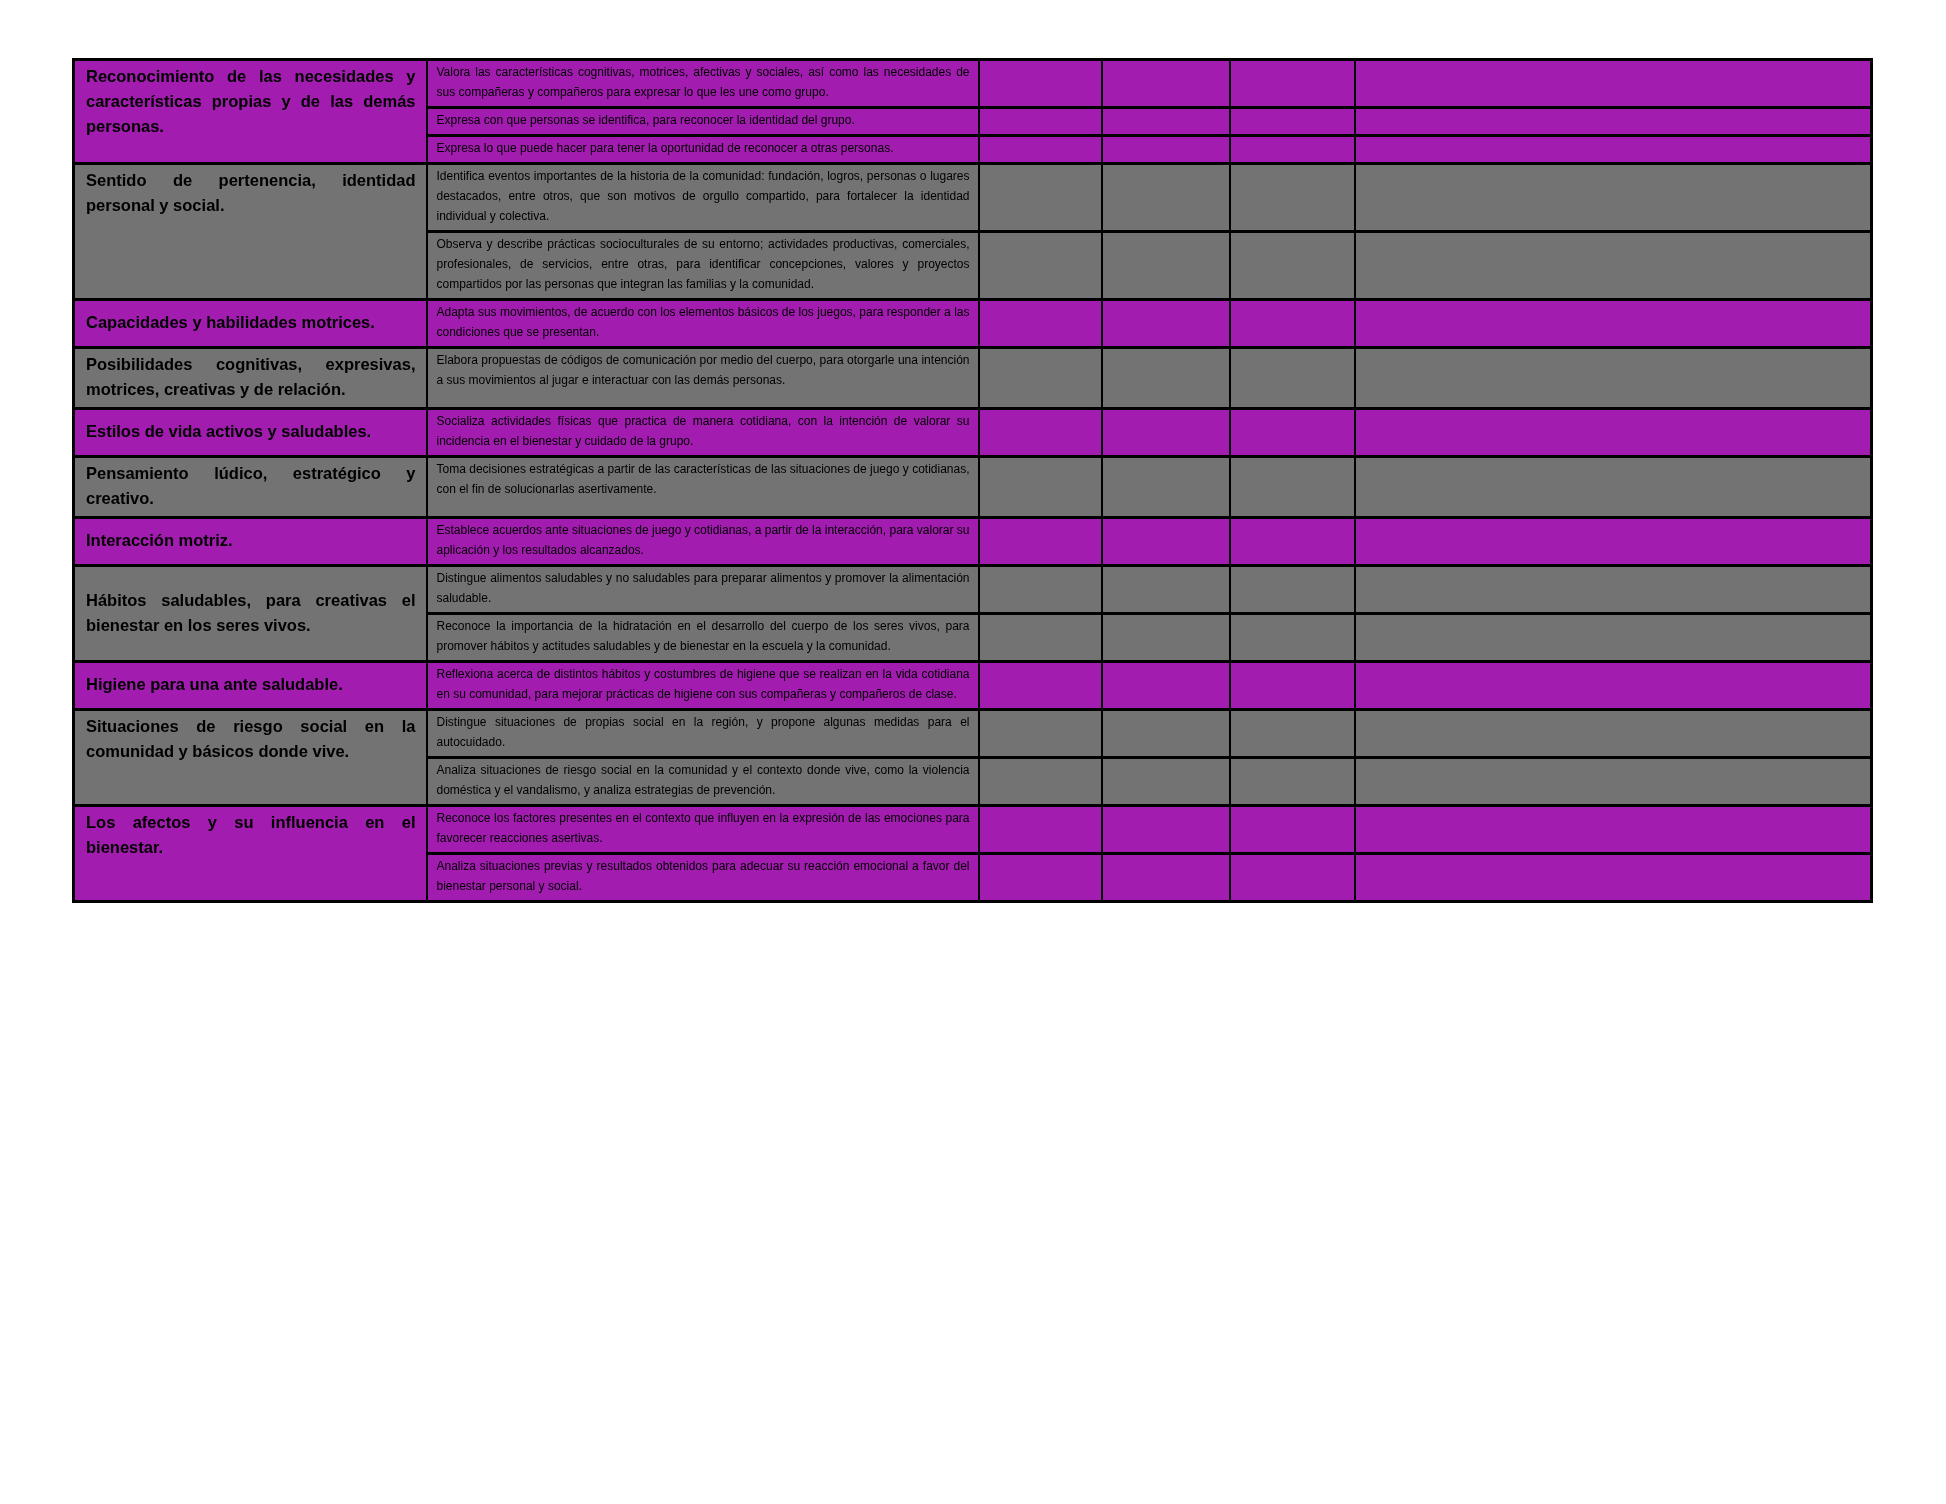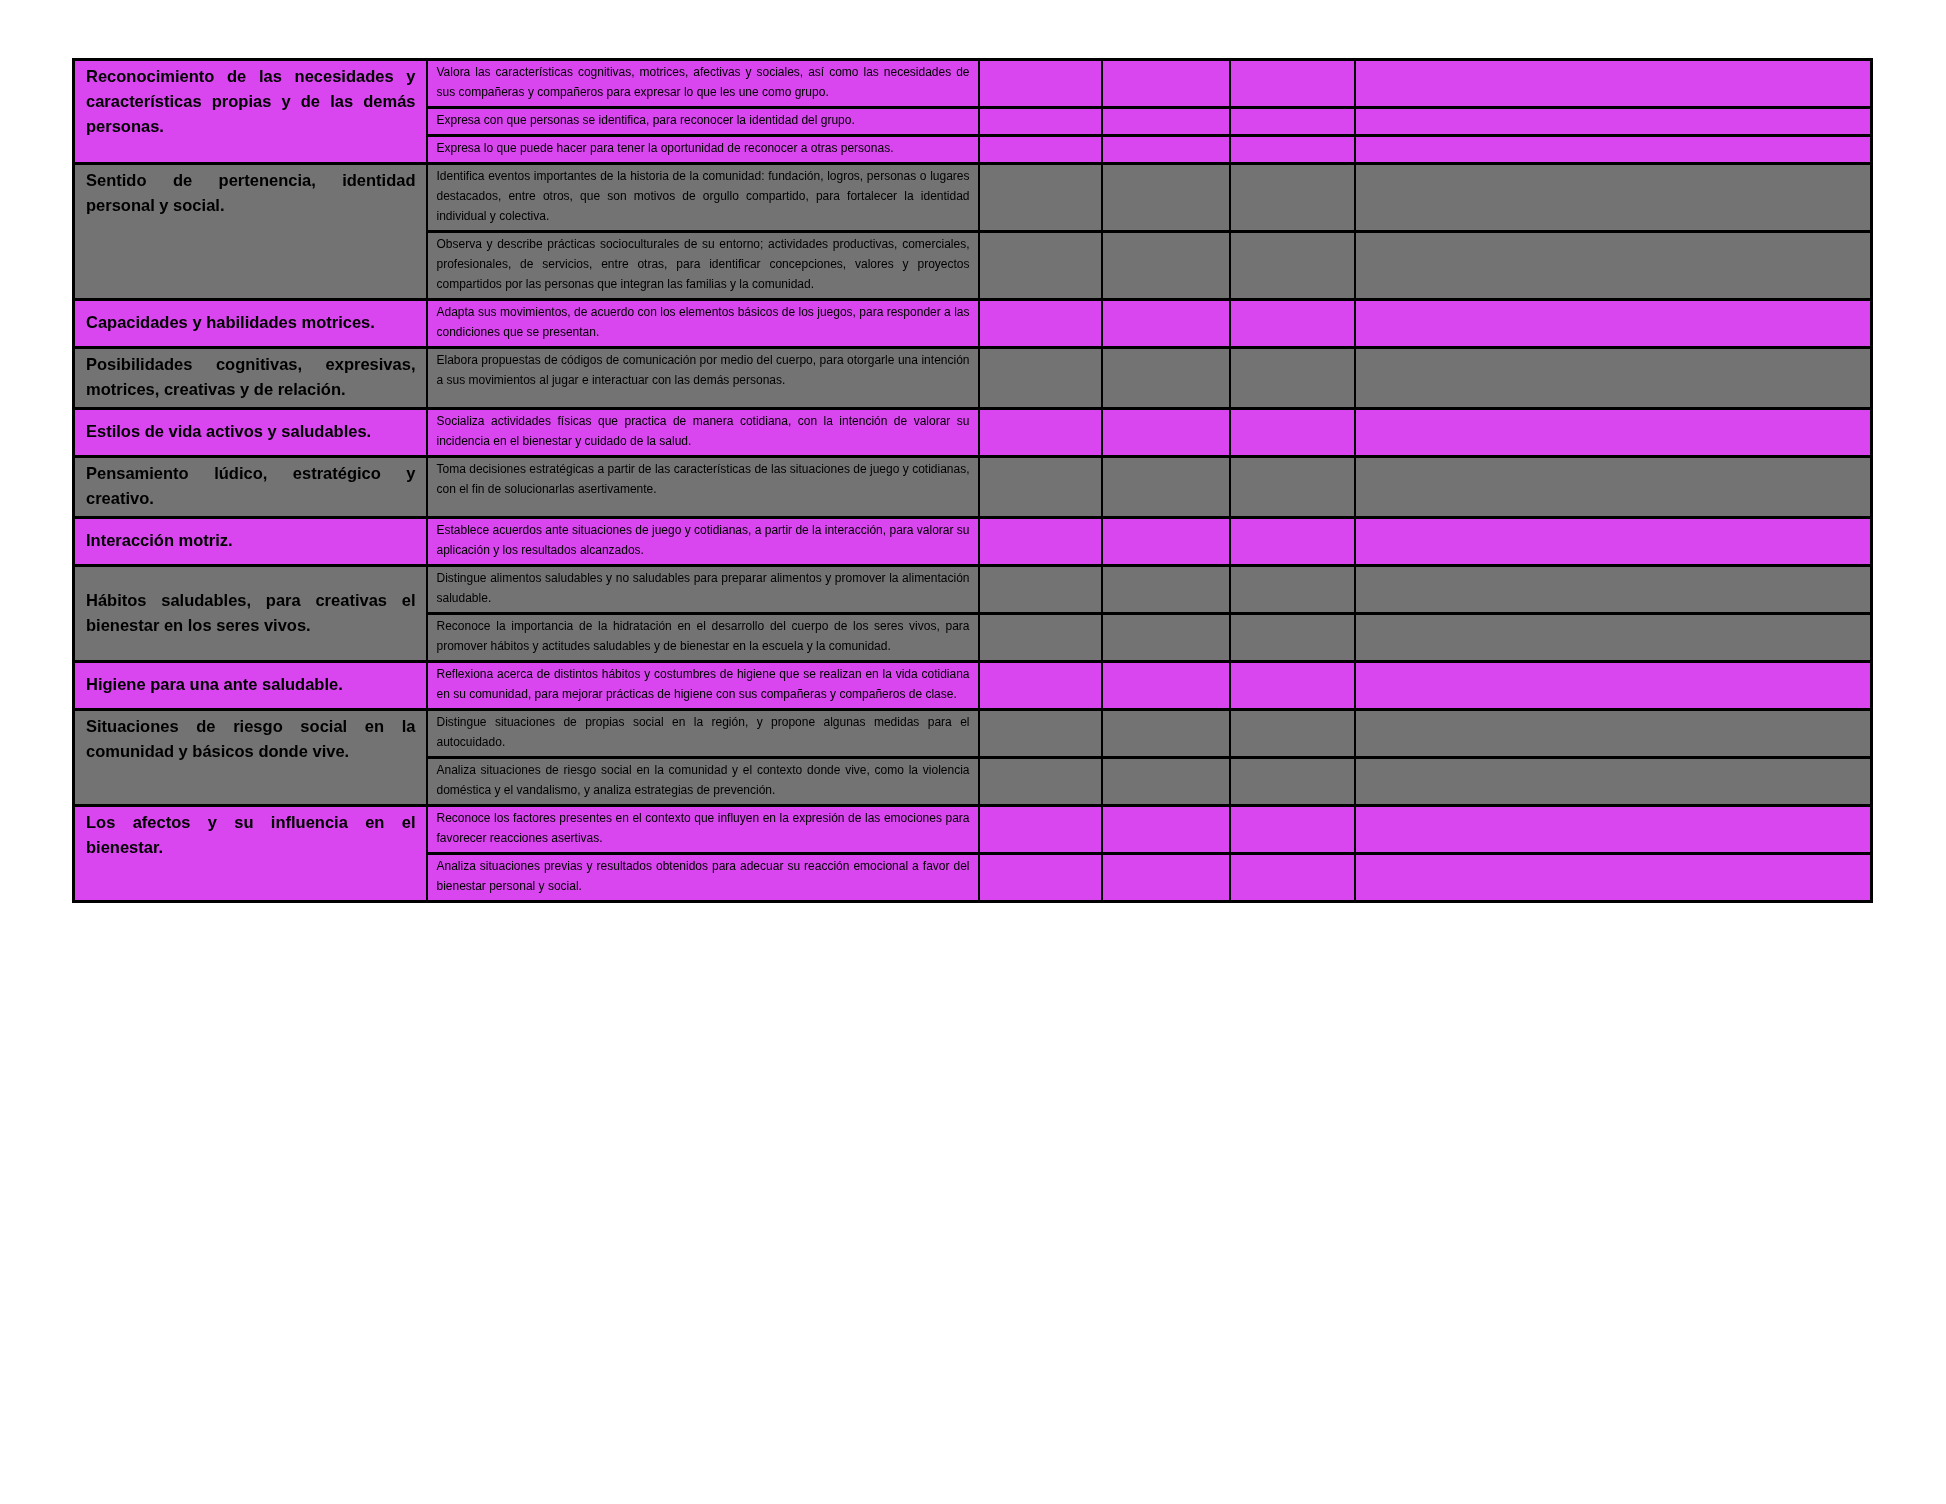--- a/index.html
+++ b/index.html
@@ -27,21 +27,21 @@
     border: 3px solid #000000;
   }
   table.grid td {
     border-left: 2px solid #000000;
     border-right: 2px solid #000000;
     border-top: 3px solid #000000;
     border-bottom: 3px solid #000000;
     box-sizing: border-box;
     overflow: hidden;
   }
-  tr.pink td { background: #d946ef; }
+  tr.pink td { background: #a21caf; }
   tr.white td { background: #737373; }
   td.cat {
     font-weight: bold;
     font-size: 16.5px;
     line-height: 25px;
     color: #000000;
     text-align: justify;
     vertical-align: middle;
     padding: 3px 10px 5px 11px;
   }
@@ -118,21 +118,21 @@
         <tr class="white">
           <td class="cat" rowspan="1">Posibilidades cognitivas, expresivas, motrices, creativas y de relación.</td>
           <td class="desc">Elabora propuestas de códigos de comunicación por medio del cuerpo, para otorgarle una intención a sus movimientos al jugar e interactuar con las demás personas.</td>
           <td class="empty"></td>
           <td class="empty"></td>
           <td class="empty"></td>
           <td class="empty"></td>
         </tr>
         <tr class="pink">
           <td class="cat" rowspan="1">Estilos de vida activos y saludables.</td>
-          <td class="desc">Socializa actividades físicas que practica de manera cotidiana, con la intención de valorar su incidencia en el bienestar y cuidado de la salud.</td>
+          <td class="desc">Socializa actividades físicas que practica de manera cotidiana, con la intención de valorar su incidencia en el bienestar y cuidado de la grupo.</td>
           <td class="empty"></td>
           <td class="empty"></td>
           <td class="empty"></td>
           <td class="empty"></td>
         </tr>
         <tr class="white">
           <td class="cat" rowspan="1">Pensamiento lúdico, estratégico y creativo.</td>
           <td class="desc">Toma decisiones estratégicas a partir de las características de las situaciones de juego y cotidianas, con el fin de solucionarlas asertivamente.</td>
           <td class="empty"></td>
           <td class="empty"></td>

